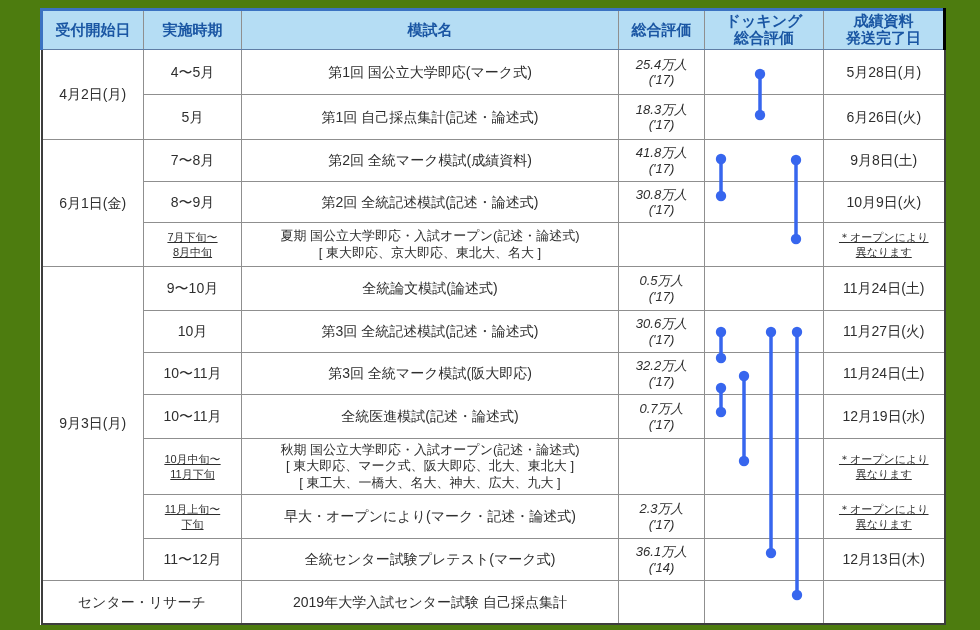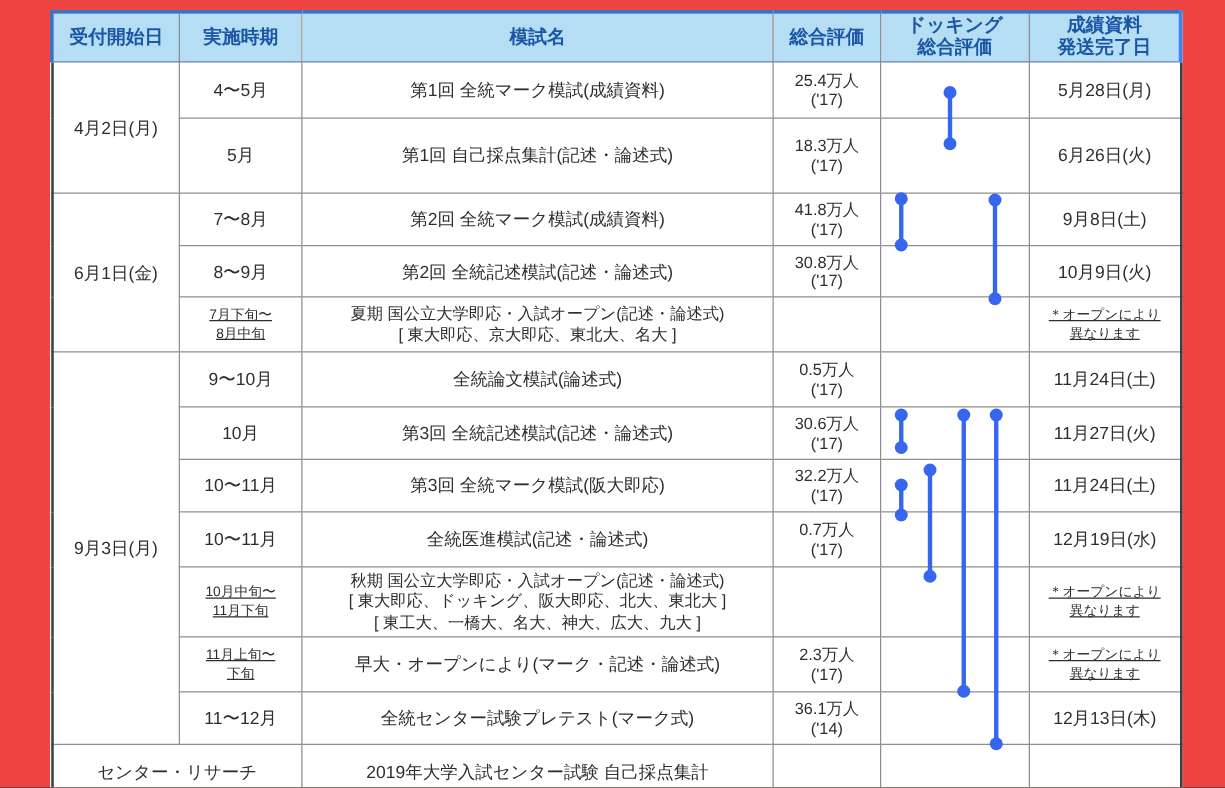--- a/index.html
+++ b/index.html
@@ -1,19 +1,19 @@
 <!DOCTYPE html>
 <html><head>
 <meta charset="utf-8">
 <style>
   html, body { margin: 0; padding: 0; background: #000; }
   .canvas {
     position: relative;
     width: 980px; height: 630px;
-    background: #ef4444;
+    background: #4d7c0f;
     font-family: "Liberation Sans", "DejaVu Sans", sans-serif;
     overflow: hidden;
   }
   table.schedule {
     position: absolute; left: 40px; top: 8px;
     border-collapse: collapse; table-layout: fixed;
     background: #fff;
     border: 2px solid #3d3d3d;
   }
   .schedule th, .schedule td {
@@ -27,27 +27,27 @@
   .schedule thead th {
     background: #b5ddf4;
     color: #1a56a3;
     font-weight: bold;
     font-size: 15px;
     line-height: 1.12;
     border-top: 3px solid #3b72c2;
     border-bottom: 1px solid #5f7da5;
   }
   .schedule thead th:first-child { border-left: 3px solid #3b72c2; }
-  .schedule thead th:last-child  { border-right: 3px solid #3b82f6; }
+  .schedule thead th:last-child  { border-right: 3px solid #000000; }
   .schedule td { font-size: 14px; line-height: 1.3; }
   td.apply   { font-size: 14px; }
   td.exam    { font-size: 14px; }
   td.exam.ml { font-size: 13px; line-height: 1.28; }
   td.period.ml, td.result.ml { font-size: 11px; line-height: 1.3; text-decoration: underline; }
-  td.exmn    { font-size: 13px; line-height: 1.18; }
+  td.exmn    { font-size: 13px; line-height: 1.18; font-style: italic; }
   td.dock    { padding: 0; }
   svg.overlay {
     position: absolute; left: 0; top: 0;
     width: 980px; height: 630px;
     pointer-events: none;
   }
 </style>
 </head>
 <body>
 
@@ -71,27 +71,27 @@
         <th>ドッキング
 総合評価</th>
         <th>成績資料
 発送完了日</th>
       </tr>
     </thead>
     <tbody>
       <tr style="height:45px">
         <td class="apply" rowspan="2">4月2日(月)</td>
         <td class="period">4〜5月</td>
-        <td class="exam">第1回 全統マーク模試(成績資料)</td>
+        <td class="exam">第1回 国公立大学即応(マーク式)</td>
         <td class="exmn">25.4万人
 ('17)</td>
         <td class="dock"></td>
         <td class="result">5月28日(月)</td>
       </tr>
-      <tr style="height:60px">
+      <tr style="height:45px">
         <td class="period">5月</td>
         <td class="exam">第1回 自己採点集計(記述・論述式)</td>
         <td class="exmn">18.3万人
 ('17)</td>
         <td class="dock"></td>
         <td class="result">6月26日(火)</td>
       </tr>
       <tr style="height:42px">
         <td class="apply" rowspan="3">6月1日(金)</td>
         <td class="period">7〜8月</td>
@@ -149,21 +149,21 @@
         <td class="exam">全統医進模試(記述・論述式)</td>
         <td class="exmn">0.7万人
 ('17)</td>
         <td class="dock"></td>
         <td class="result">12月19日(水)</td>
       </tr>
       <tr style="height:56px">
         <td class="period ml">10月中旬〜
 11月下旬</td>
         <td class="exam ml">秋期 国公立大学即応・入試オープン(記述・論述式)
-[ 東大即応、ドッキング、阪大即応、北大、東北大 ]
+[ 東大即応、マーク式、阪大即応、北大、東北大 ]
 [ 東工大、一橋大、名大、神大、広大、九大 ]</td>
         <td class="exmn"></td>
         <td class="dock"></td>
         <td class="result ml">＊オープンにより
 異なります</td>
       </tr>
       <tr style="height:44px">
         <td class="period ml">11月上旬〜
 下旬</td>
         <td class="exam">早大・オープンにより(マーク・記述・論述式)</td>

